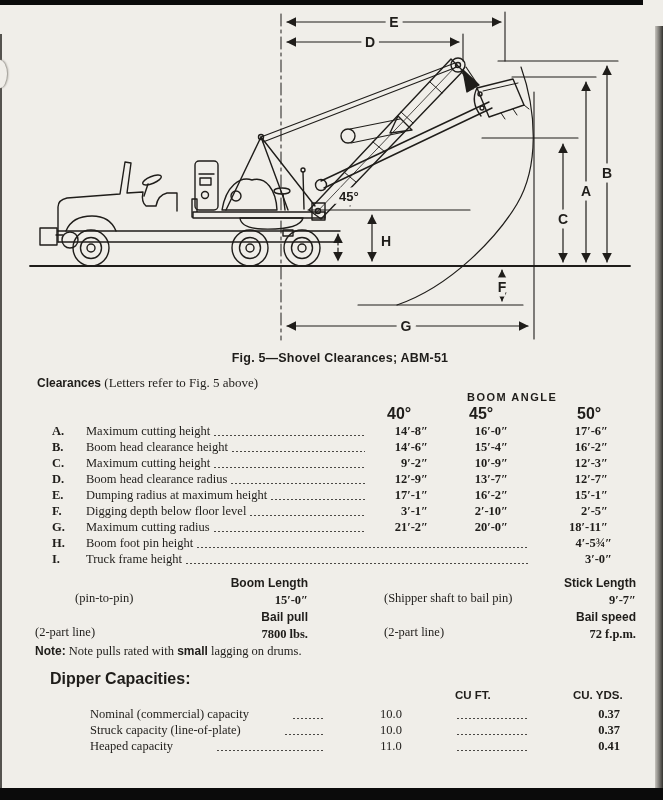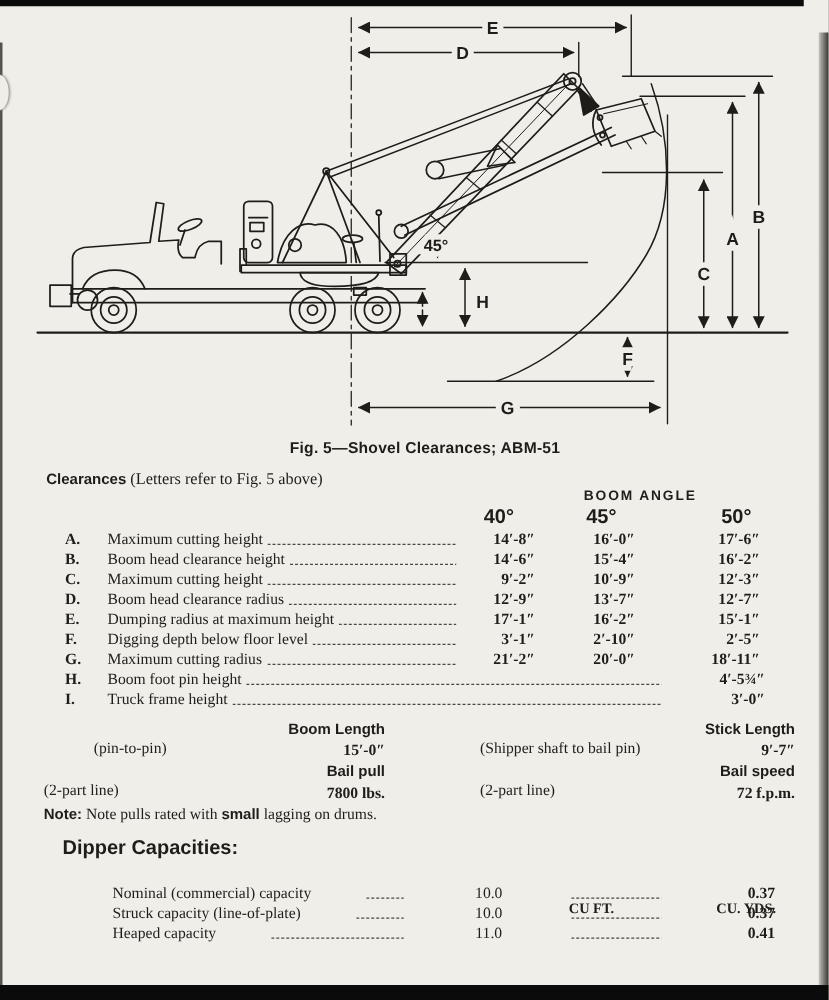--- a/index.html
+++ b/index.html
@@ -43,21 +43,21 @@
   .spec-r{position:absolute;top:576px;left:358px;width:278px;}
   .spec-row{display:flex;align-items:flex-end;height:15px;flex-direction:column;}
   .sl{font-family:"Liberation Sans",sans-serif;font-weight:bold;font-size:12px;white-space:nowrap;}
   .sv{font-weight:bold;font-size:12.5px;white-space:nowrap;}
   .spec-sub{font-size:12.5px;height:15px;}
   .ind40{padding-left:40px;} .ind26{padding-left:26px;}
   .gap{height:4px;}
   .note{position:absolute;top:644px;left:35px;font-size:12.5px;white-space:nowrap;}
   .dip-head{position:absolute;top:670px;left:50px;font-family:"Liberation Sans",sans-serif;
             font-weight:bold;font-size:16px;}
-  .cuhead{position:absolute;top:721px;font-family:Liberation Serif, serif;font-weight:bold;font-size:11.5px;}
+  .cuhead{position:absolute;top:689px;font-family:Liberation Sans, sans-serif;font-weight:bold;font-size:11.5px;}
   .cu1{left:455px;} .cu2{left:573px;}
   .dip-rows{position:absolute;top:706px;left:90px;width:530px;}
   .drow{display:flex;align-items:flex-end;height:16px;font-size:12.5px;gap:40px;}
   .dv1{width:50px;text-align:center;font-weight:normal;} .dv2{width:48px;text-align:right;font-weight:bold;}
 </style>
 </head>
 <body>
 
 <div class="page">
 

